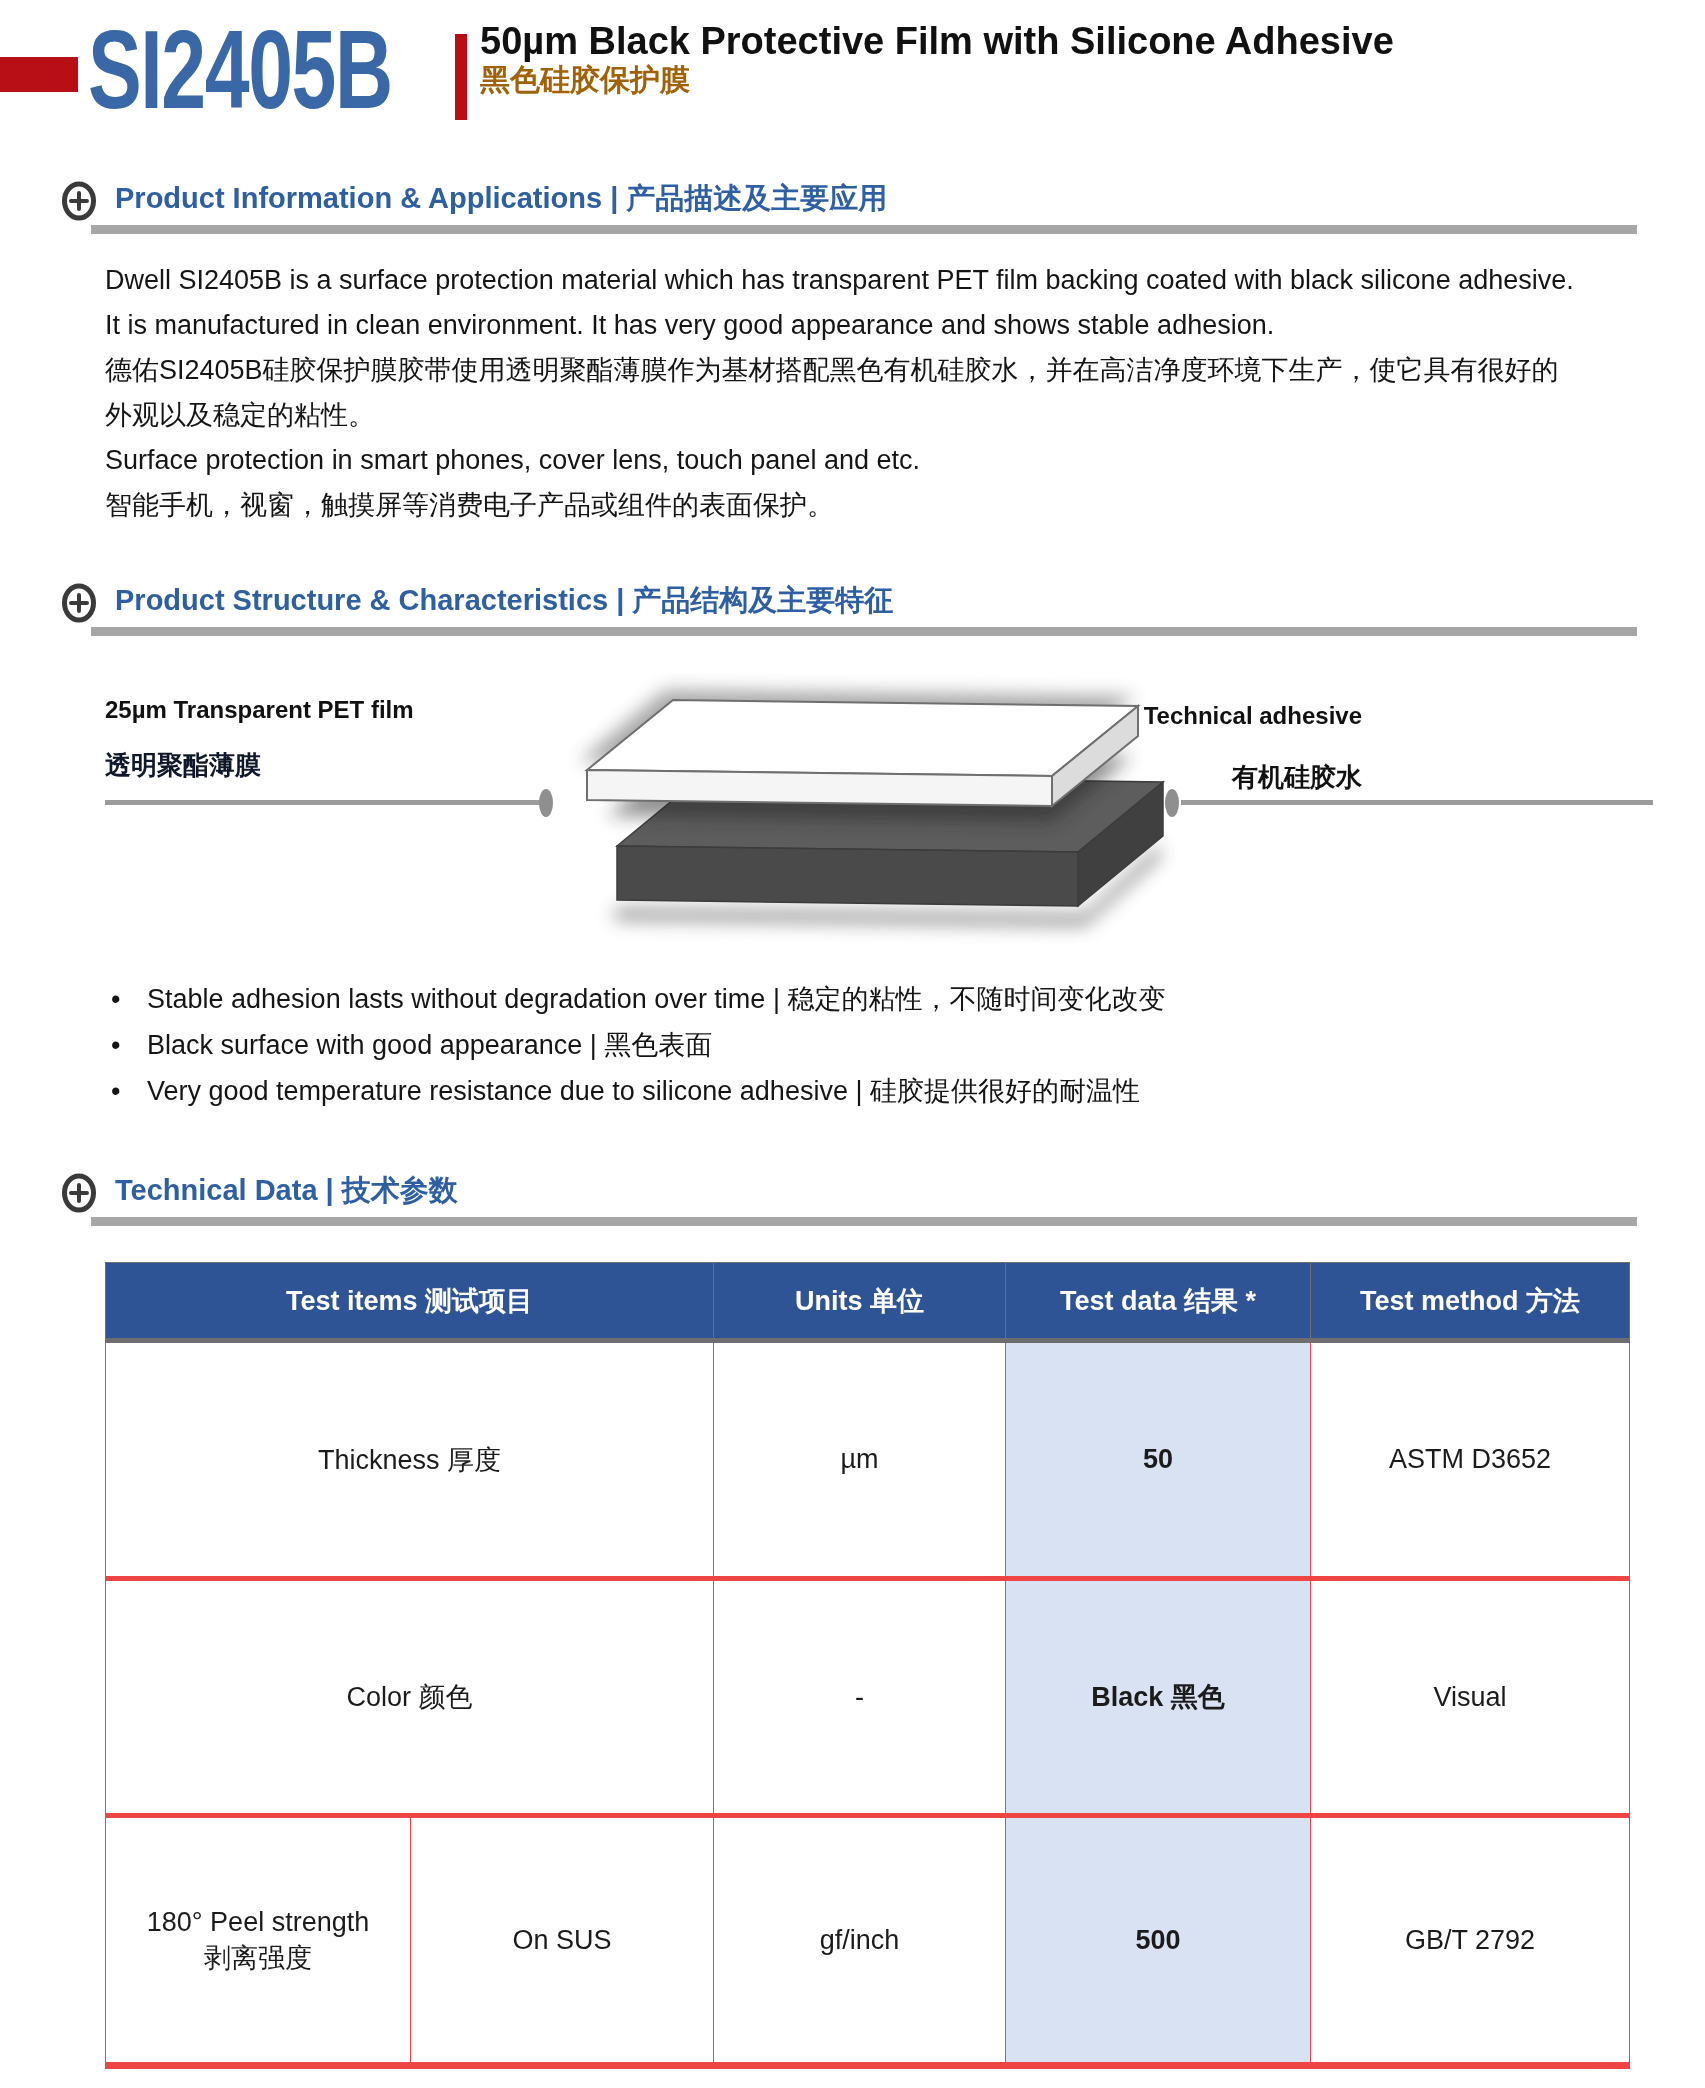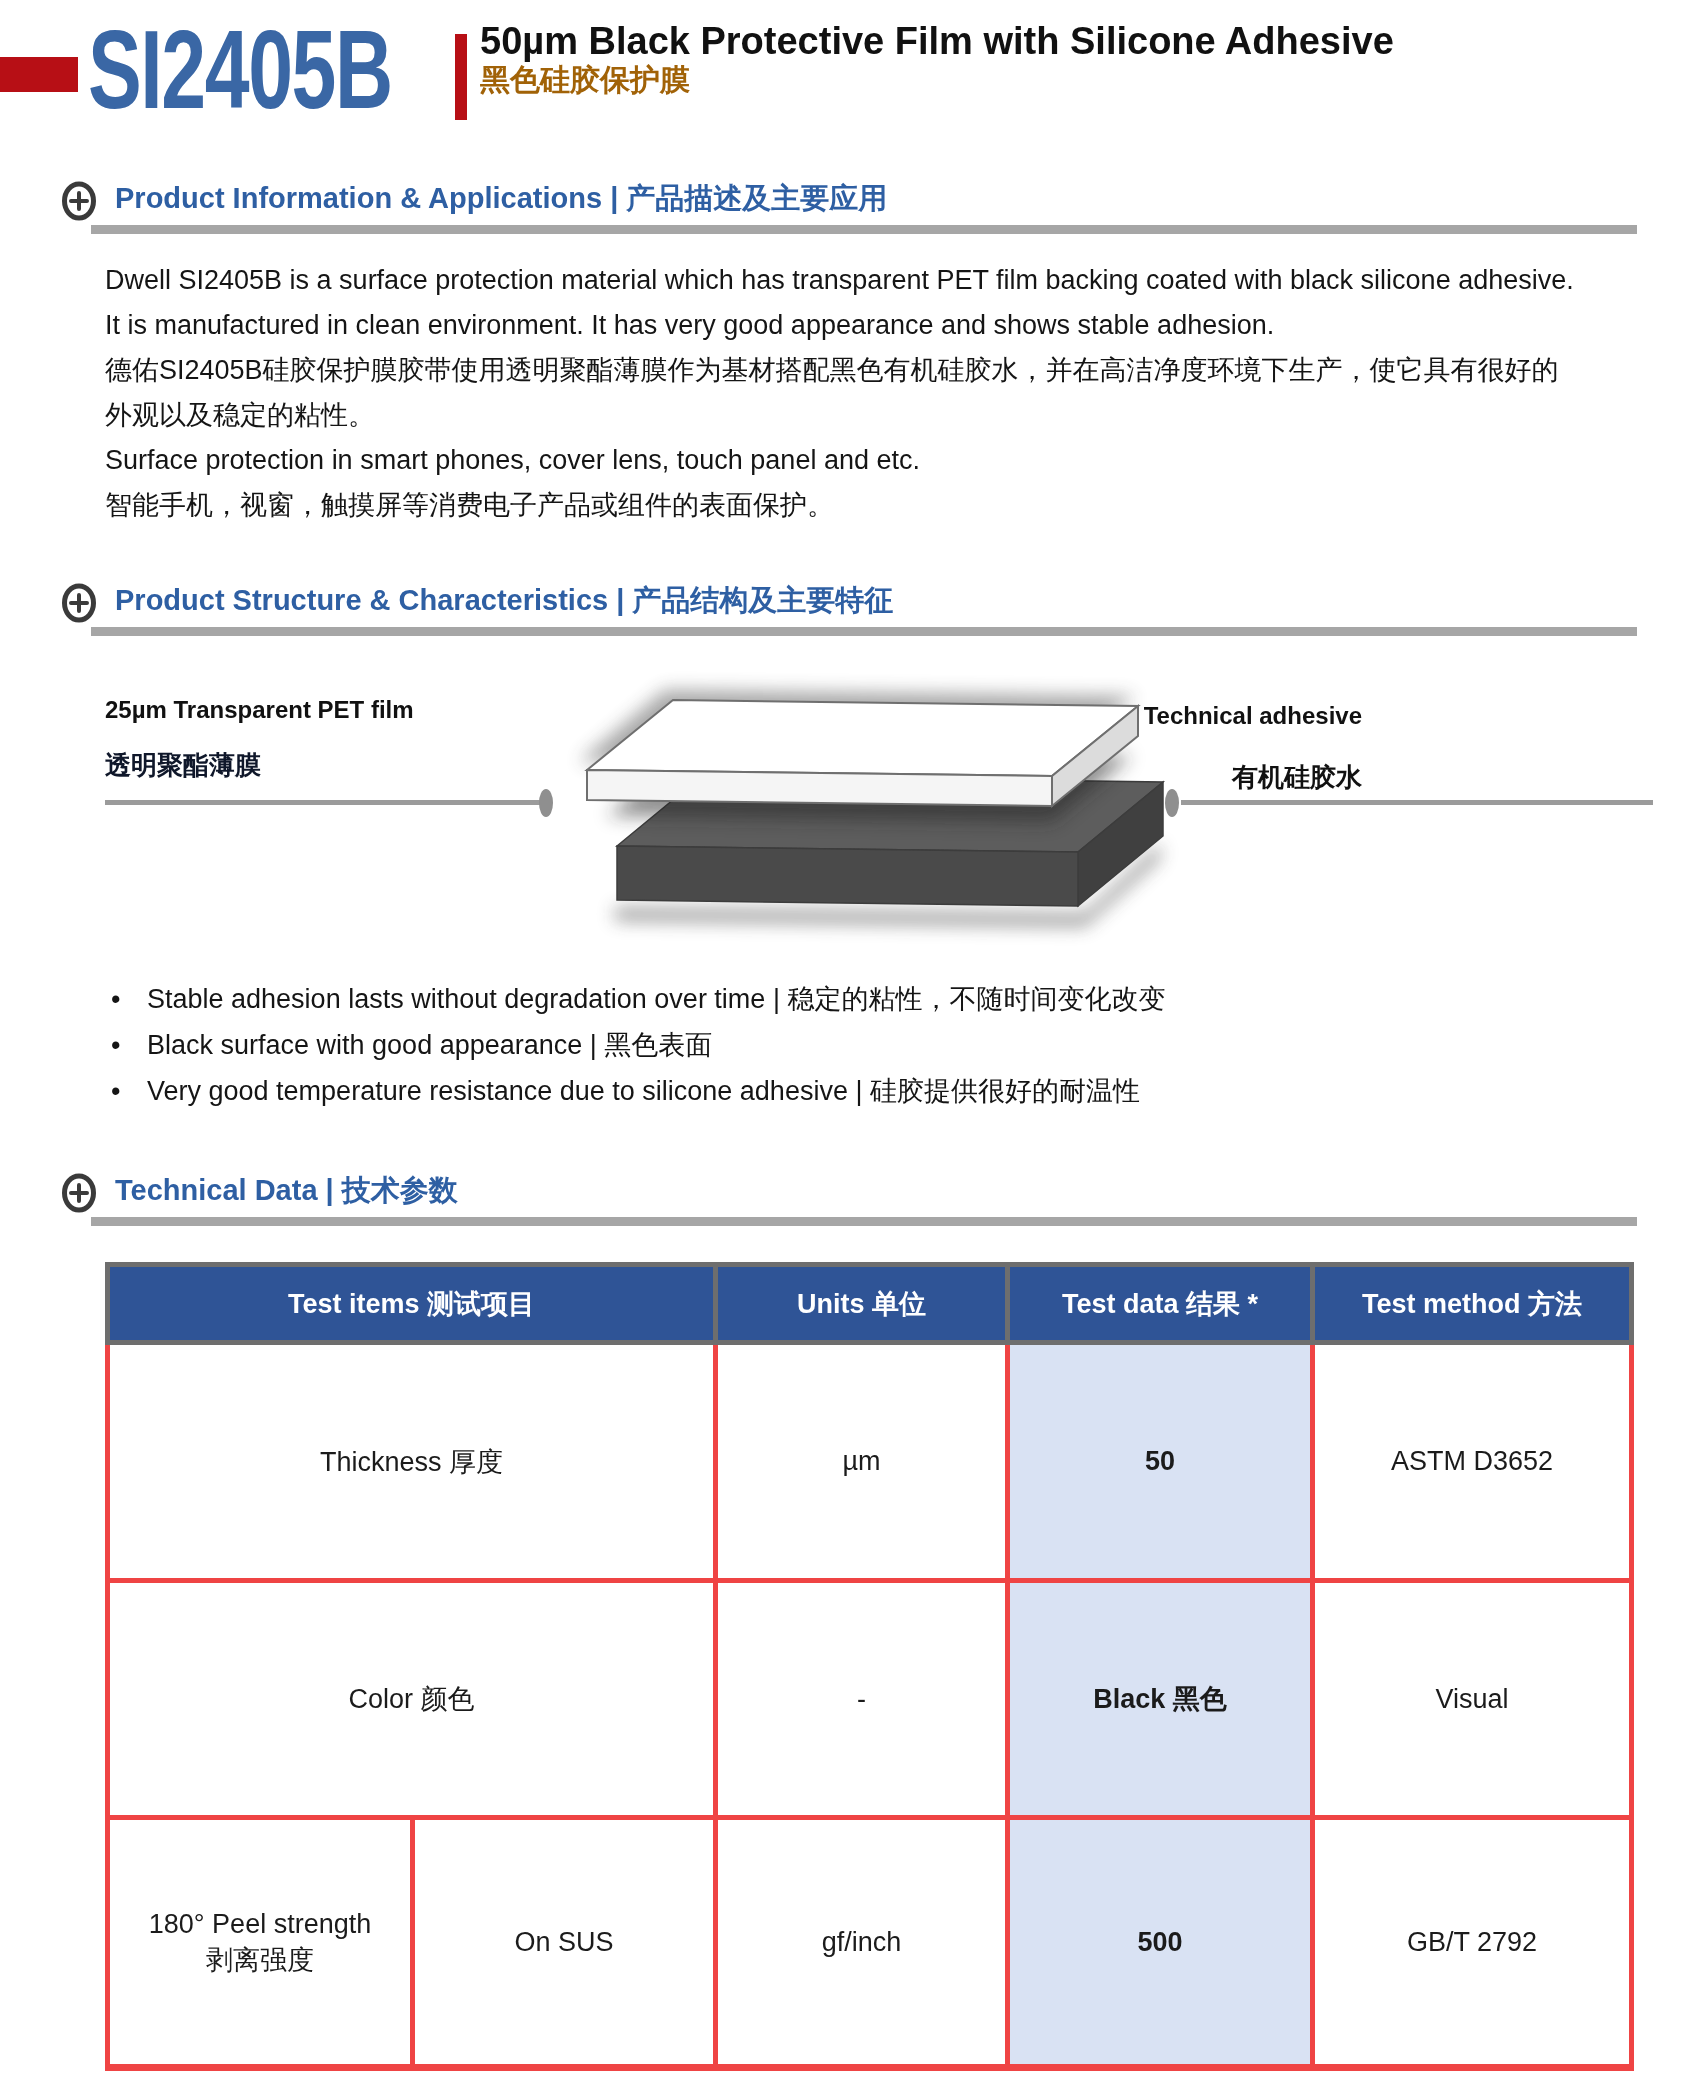--- a/index.html
+++ b/index.html
@@ -49,21 +49,21 @@
   .dg-svg { position:absolute; left:532px; top:6px; }
 
   
   .bullets { margin:14px 60px 0 96px; list-style:none; }
   .bullets li { font-size:27px; line-height:46px; color:#151515; white-space:nowrap; }
   .bullets li::before { content:"•"; display:inline-block; width:36px; color:#151515; }
 
   
   .tbl-wrap { margin:36px 0 0 90px; }
   table { border-collapse:collapse; width:1524px; table-layout:fixed; }
-  th, td { border:5px solid #ef4444; text-align:center; vertical-align:middle; font-size:27px; }
+  th, td { border:1px solid #ef4444; text-align:center; vertical-align:middle; font-size:27px; }
   thead th {
     background:#2f5496; color:#ffffff; font-weight:800; height:78px;
     border-color:#6e6e6e; border-bottom-width:5px;
   }
   tbody tr td { border-top-width:5px; }
   tr.r1 td { height:238px; }
   tr.r2 td { height:237px; }
   tr.r3 td { height:250px; border-bottom-width:7px; }
   td.hl { background:#d9e2f3; }
   td.bold, .bold { font-weight:800; }

